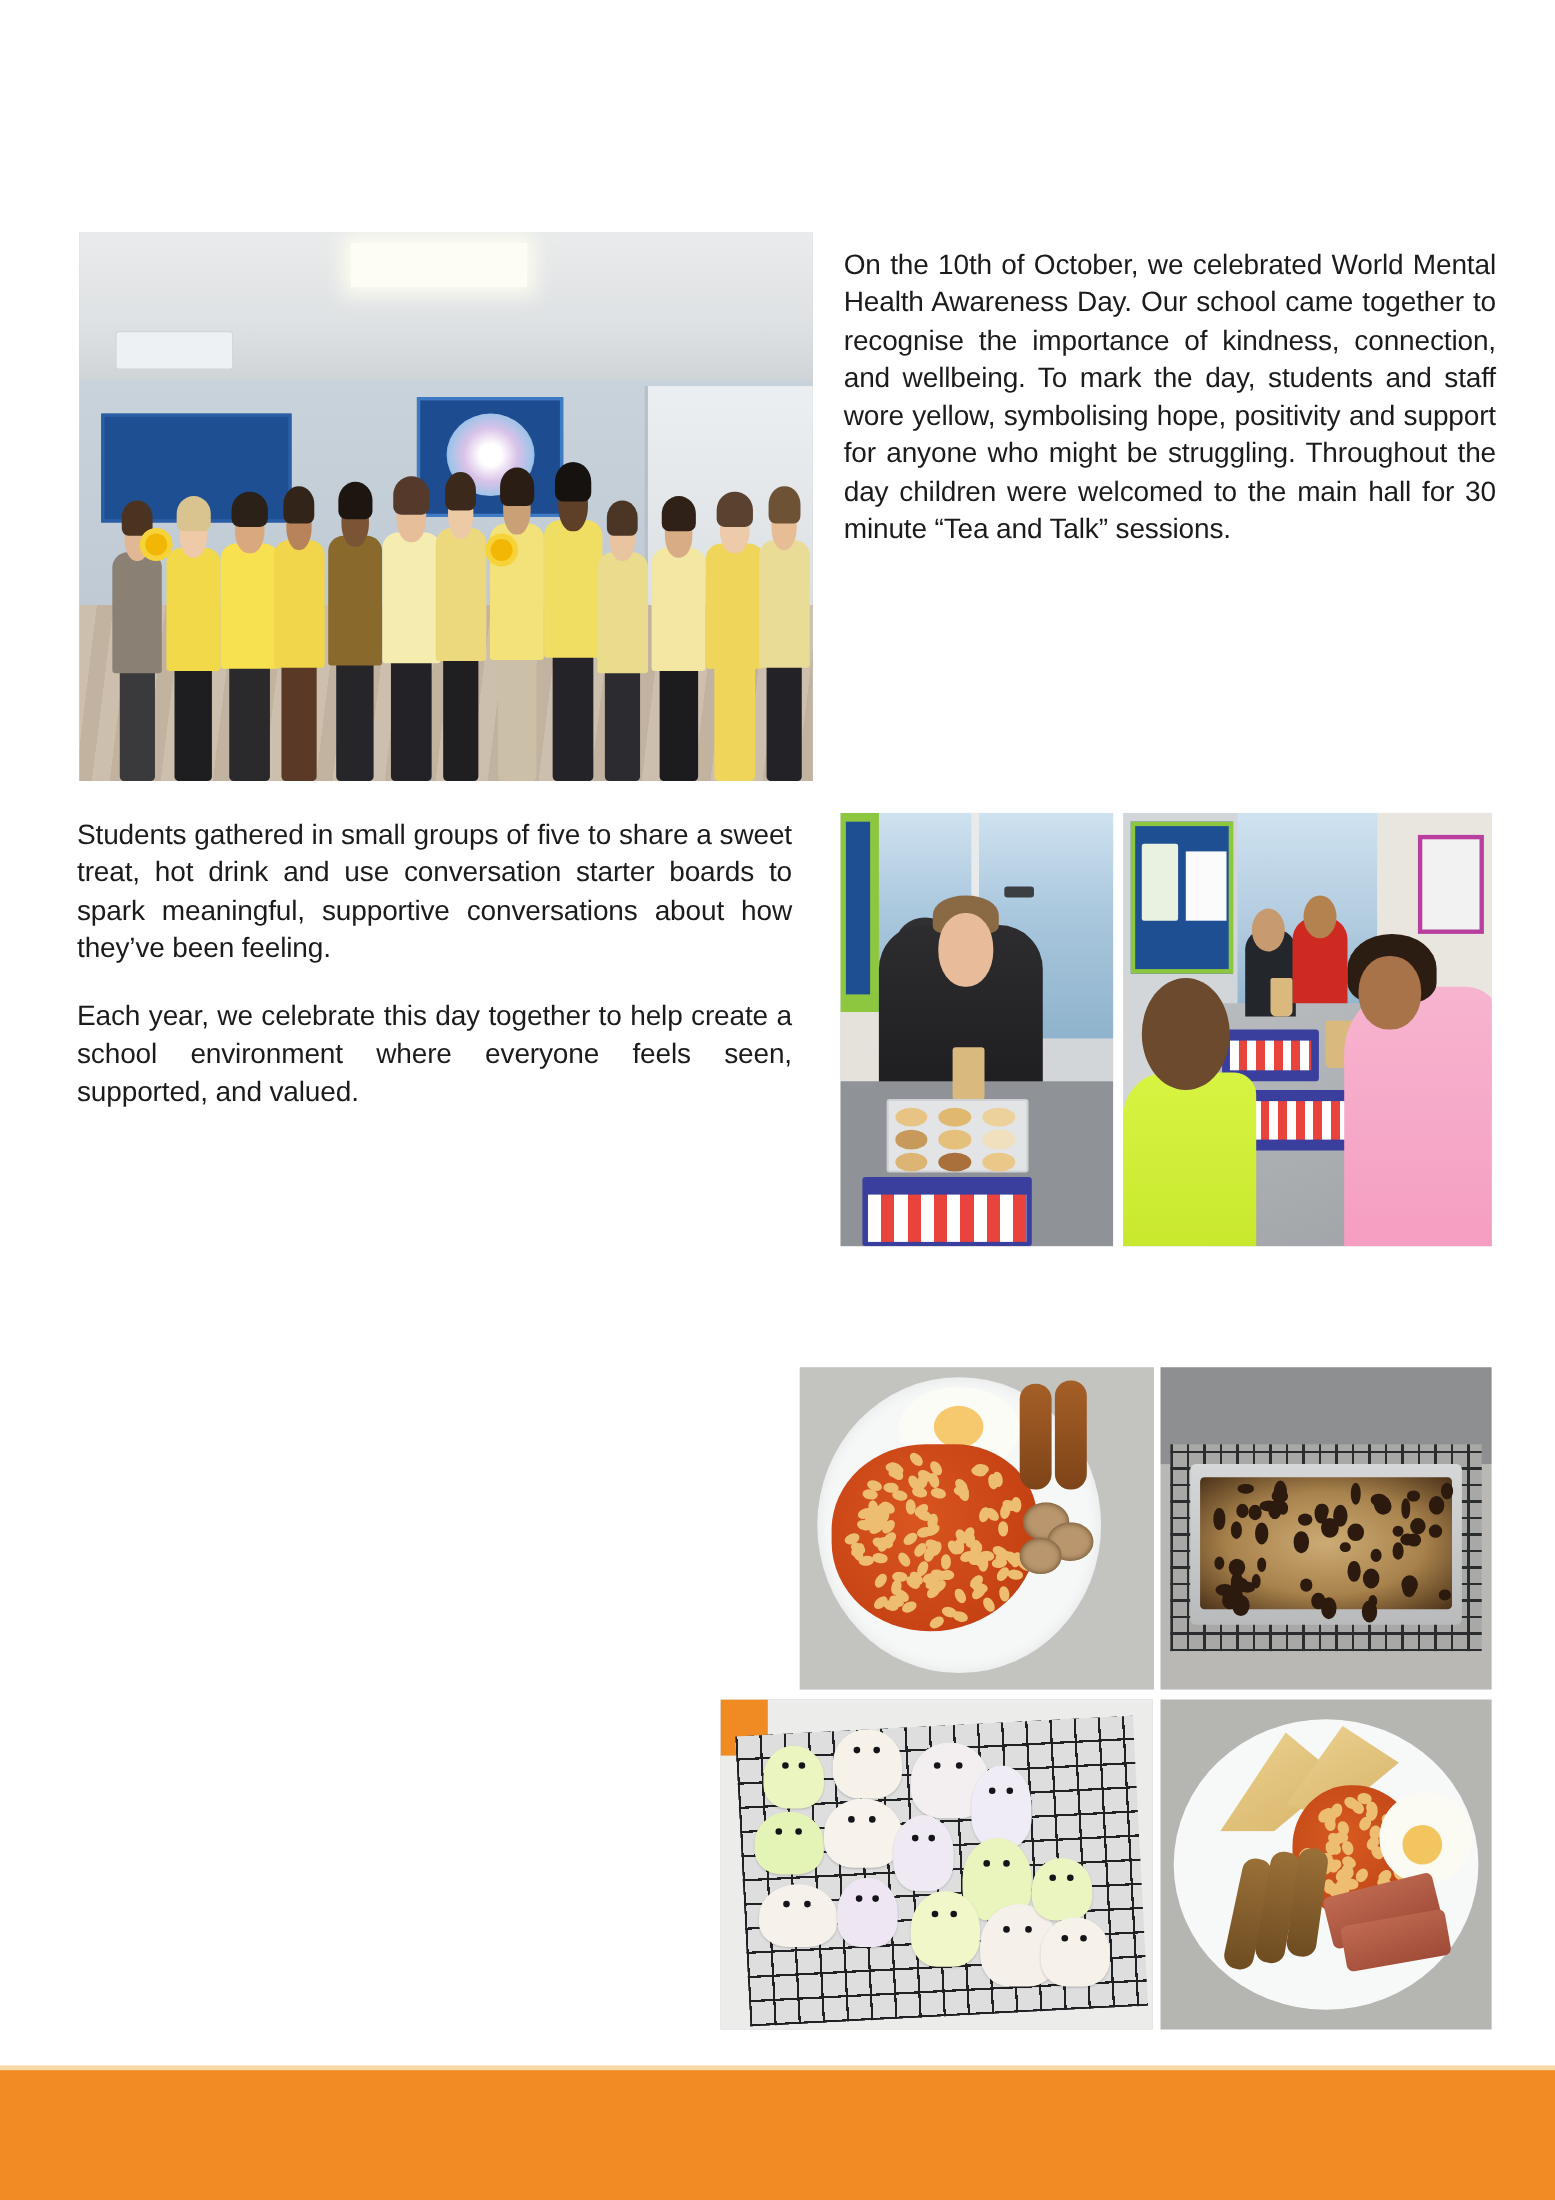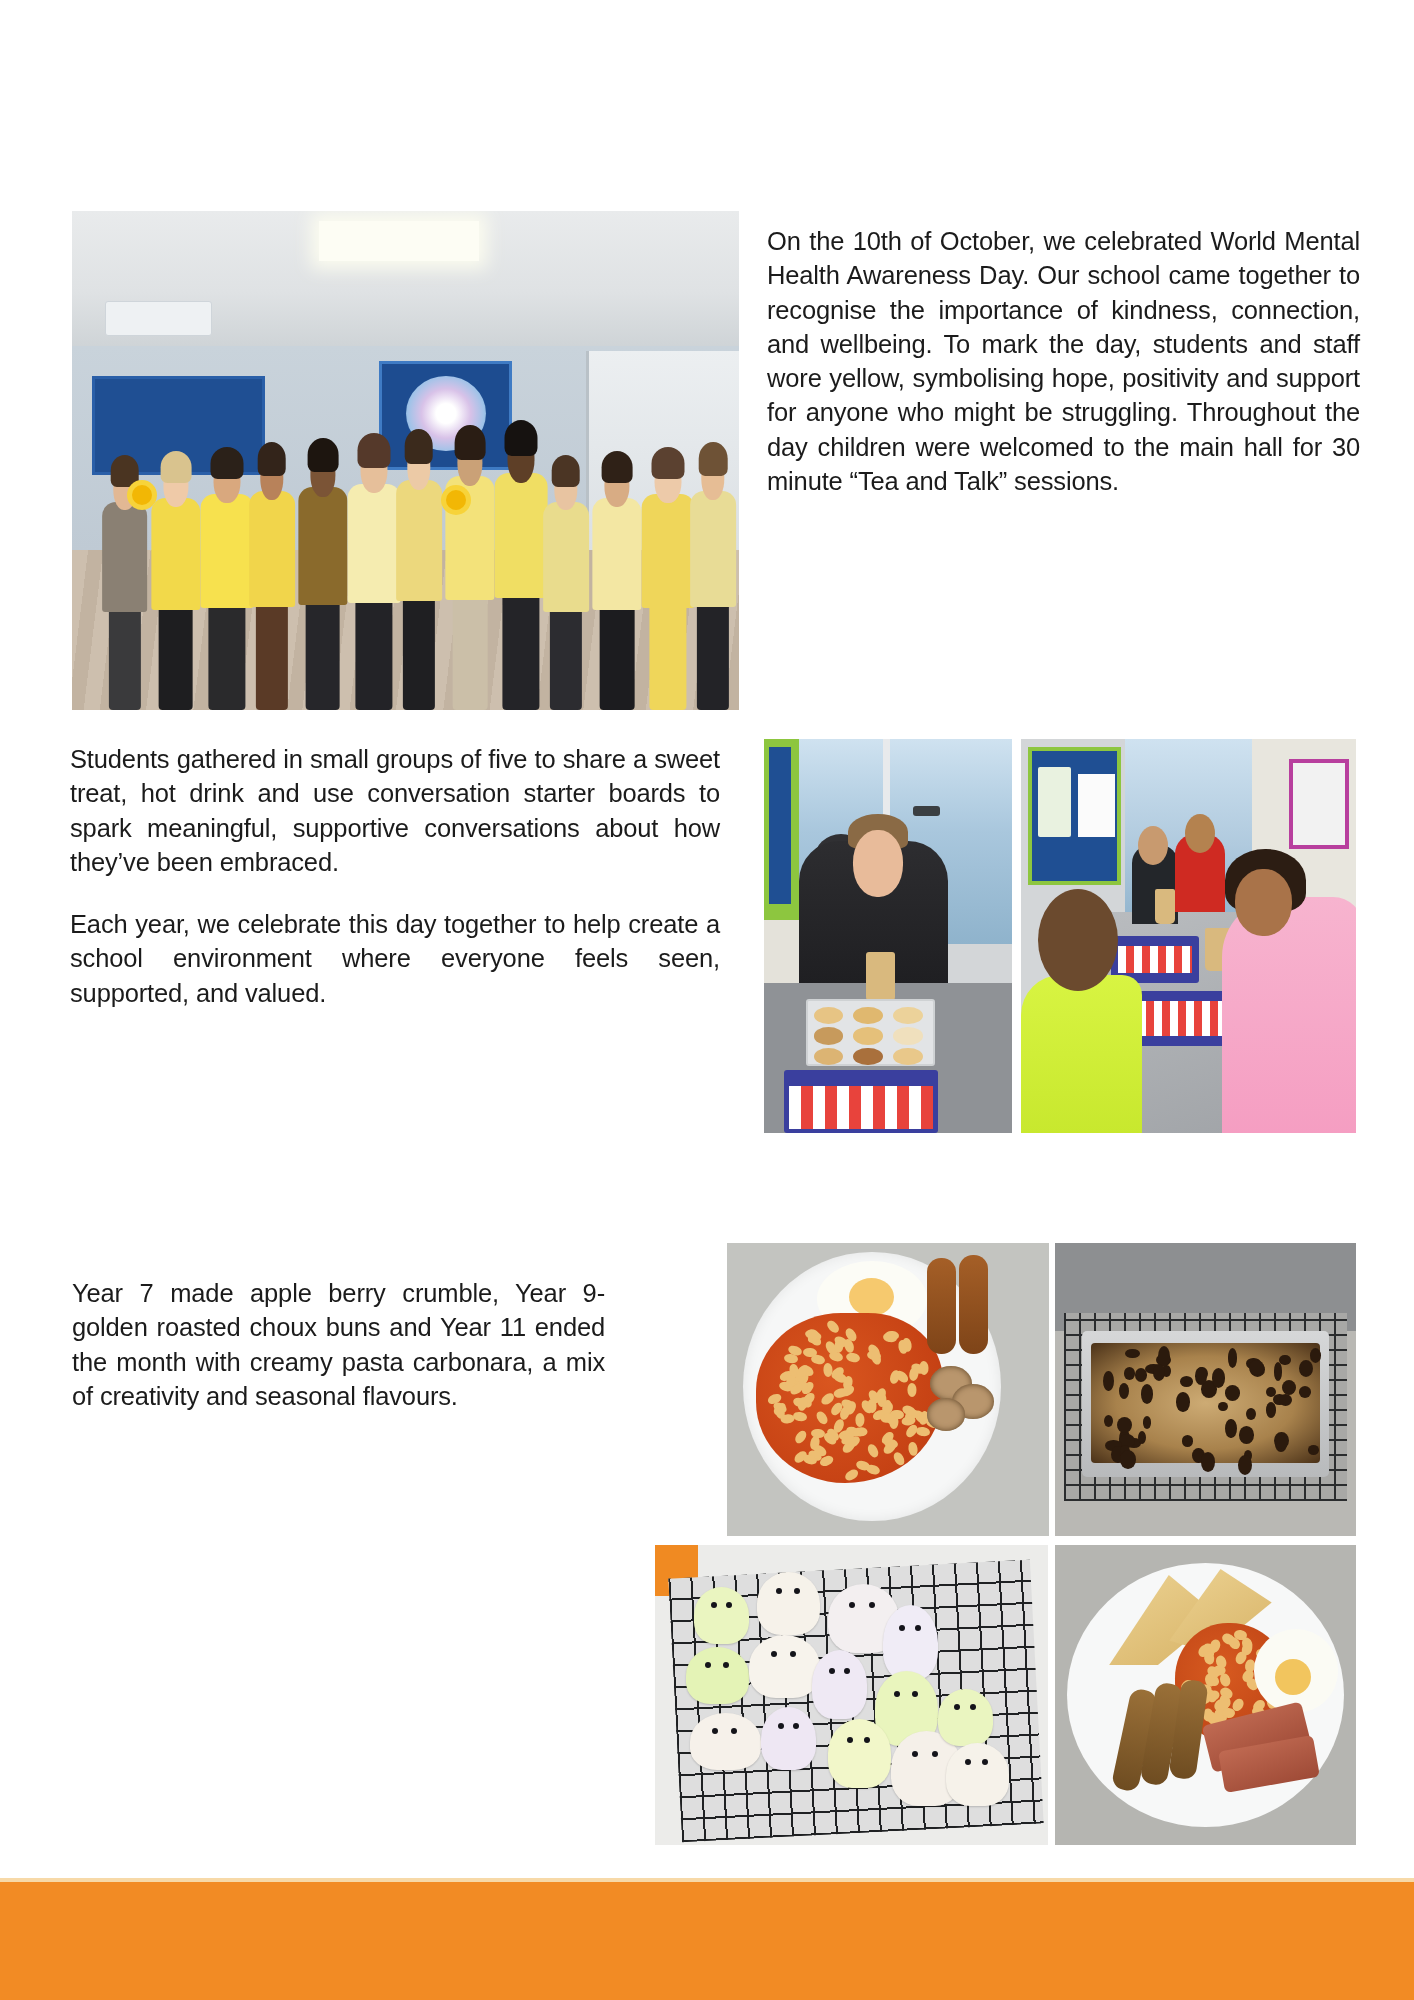--- a/index.html
+++ b/index.html
@@ -375,21 +375,21 @@
         <div class="ph" style="left:9%;top:55%;width:20px;height:20px;background:#f2b705;border-radius:50%;box-shadow:0 0 0 5px #f7d33a;"></div>
         <div class="ph" style="left:56%;top:56%;width:20px;height:20px;background:#f2b705;border-radius:50%;box-shadow:0 0 0 5px #f7d33a;"></div>
       </div>
   </div>
 
   <div class="intro-text body-text">
     <p>On the 10th of October, we celebrated World Mental Health Awareness Day. Our school came together to recognise the importance of kindness, connection, and wellbeing. To mark the day, students and staff wore yellow, symbolising hope, positivity and support for anyone who might be struggling. Throughout the day children were welcomed to the main hall for 30 minute “Tea and Talk” sessions.</p>
   </div>
 
   <div class="tea-text body-text">
-    <p>Students gathered in small groups of five to share a sweet treat,  hot drink and use conversation starter boards to spark meaningful, supportive conversations about how they’ve been embraced.</p>
+    <p>Students gathered in small groups of five to share a sweet treat,  hot drink and use conversation starter boards to spark meaningful, supportive conversations about how they’ve been feeling.</p>
     <p>Each year, we celebrate this day together to help create a school environment where everyone feels seen, supported, and valued.</p>
   </div>
 
   <div class="tea-photo-a">
     <div class="ph ta-window"></div>
     <div class="ph ta-wallL"></div>
     <div class="ph ta-wallL2"></div>
     <div class="ph ta-frame"></div>
     <div class="ph ta-handle"></div>
     <div class="ph ta-wall2"></div>
@@ -438,21 +438,20 @@
       </div>
     <div class="ph tb-girl-pink"></div>
     <div class="ph tb-girl-hair"></div>
     <div class="ph tb-girl-face"></div>
     <div class="ph tb-boy-yellow"></div>
     <div class="ph tb-boy-head"></div>
   </div>
 
 
   <div class="food-text body-text">
-    <p>Year 7 made apple berry crumble, Year 9- golden roasted choux buns and Year 11 ended the month with creamy pasta carbonara, a mix of creativity and seasonal flavours.</p>
   </div>
 
   <div class="food-grid-img fg-1">
     <div class="ph fu-bg"></div>
     <div class="ph fu-plate"></div>
     <div class="ph fu-egg" style="left:28%;top:6%;width:34%;height:26%;"></div>
     <div class="ph fu-yolk" style="left:38%;top:12%;width:14%;height:13%;"></div>
     <div class="ph fu-egg" style="left:30%;top:26%;width:32%;height:24%;"></div>
     <div class="ph fu-yolk" style="left:40%;top:32%;width:13%;height:12%;"></div>
     <div class="ph fu-beans"></div>

